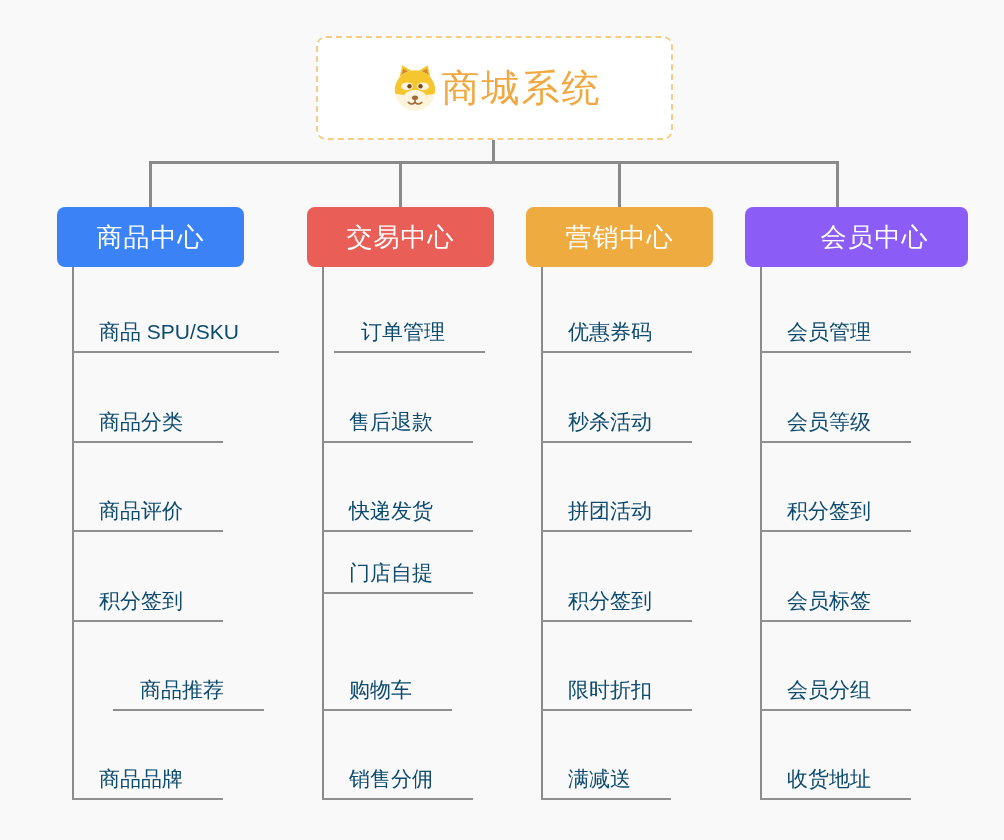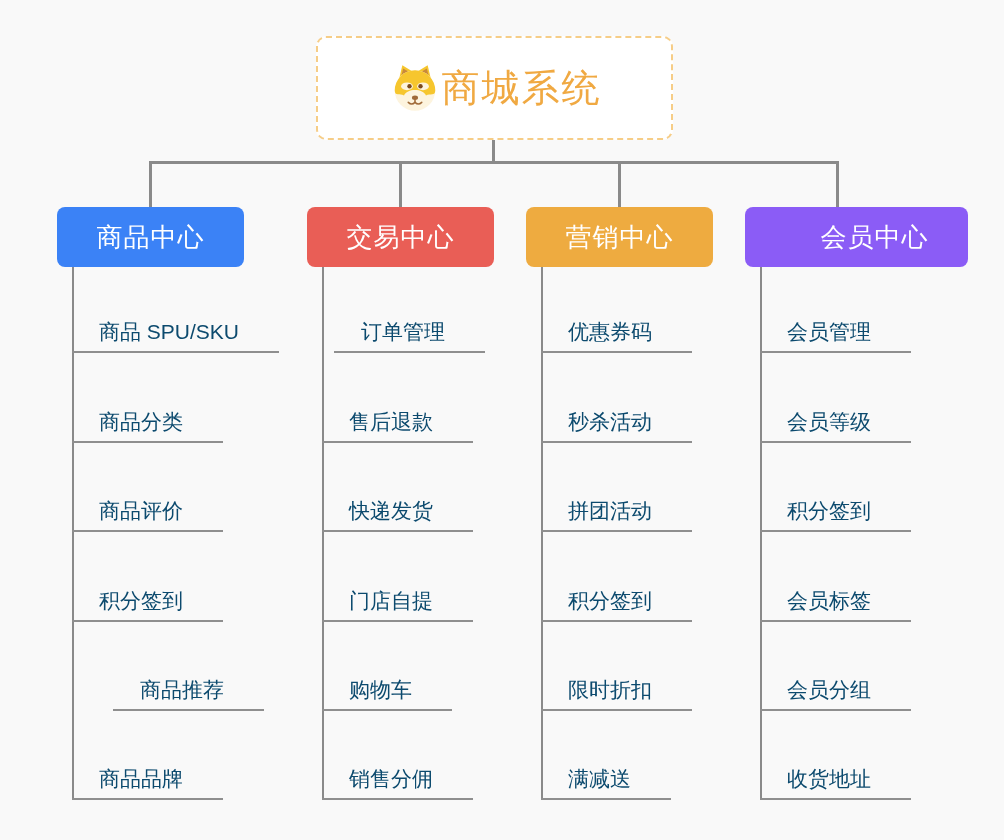--- a/index.html
+++ b/index.html
@@ -118,21 +118,21 @@
   <div class="leaf" style="left:72px; top:318px;">商品 SPU/SKU</div>
   <div class="leaf" style="left:72px; top:408px;">商品分类</div>
   <div class="leaf" style="left:72px; top:497px;">商品评价</div>
   <div class="leaf" style="left:72px; top:587px;">积分签到</div>
   <div class="leaf" style="left:72px; top:676px;margin-left:41px;">商品推荐</div>
   <div class="leaf" style="left:72px; top:765px;">商品品牌</div>
 
   <div class="leaf" style="left:322px; top:318px;margin-left:12px;">订单管理</div>
   <div class="leaf" style="left:322px; top:408px;">售后退款</div>
   <div class="leaf" style="left:322px; top:497px;">快递发货</div>
-  <div class="leaf" style="left:322px; top:587px;">门店自提</div>
+  <div class="leaf" style="left:322px; top:559px;">门店自提</div>
   <div class="leaf" style="left:322px; top:676px;">购物车</div>
   <div class="leaf" style="left:322px; top:765px;">销售分佣</div>
 
   <div class="leaf" style="left:541px; top:318px;">优惠券码</div>
   <div class="leaf" style="left:541px; top:408px;">秒杀活动</div>
   <div class="leaf" style="left:541px; top:497px;">拼团活动</div>
   <div class="leaf" style="left:541px; top:587px;">积分签到</div>
   <div class="leaf" style="left:541px; top:676px;">限时折扣</div>
   <div class="leaf" style="left:541px; top:765px;">满减送</div>
 

